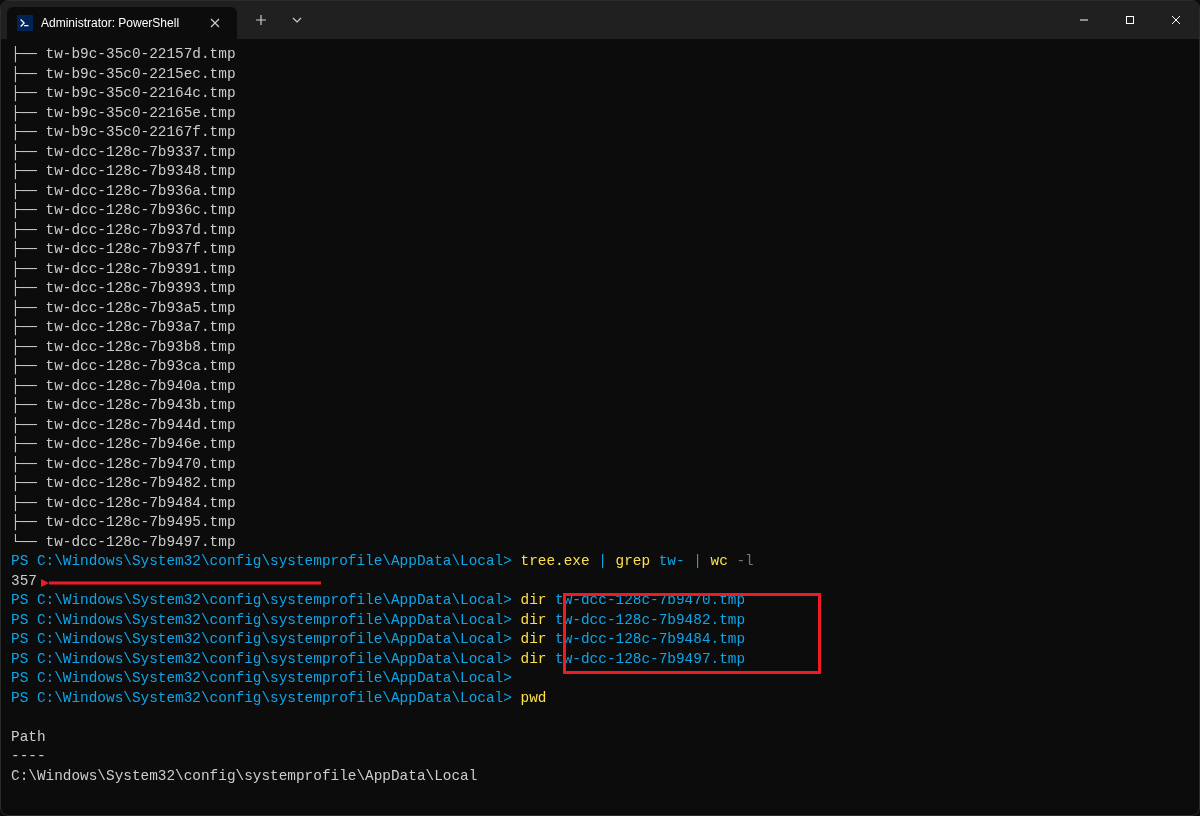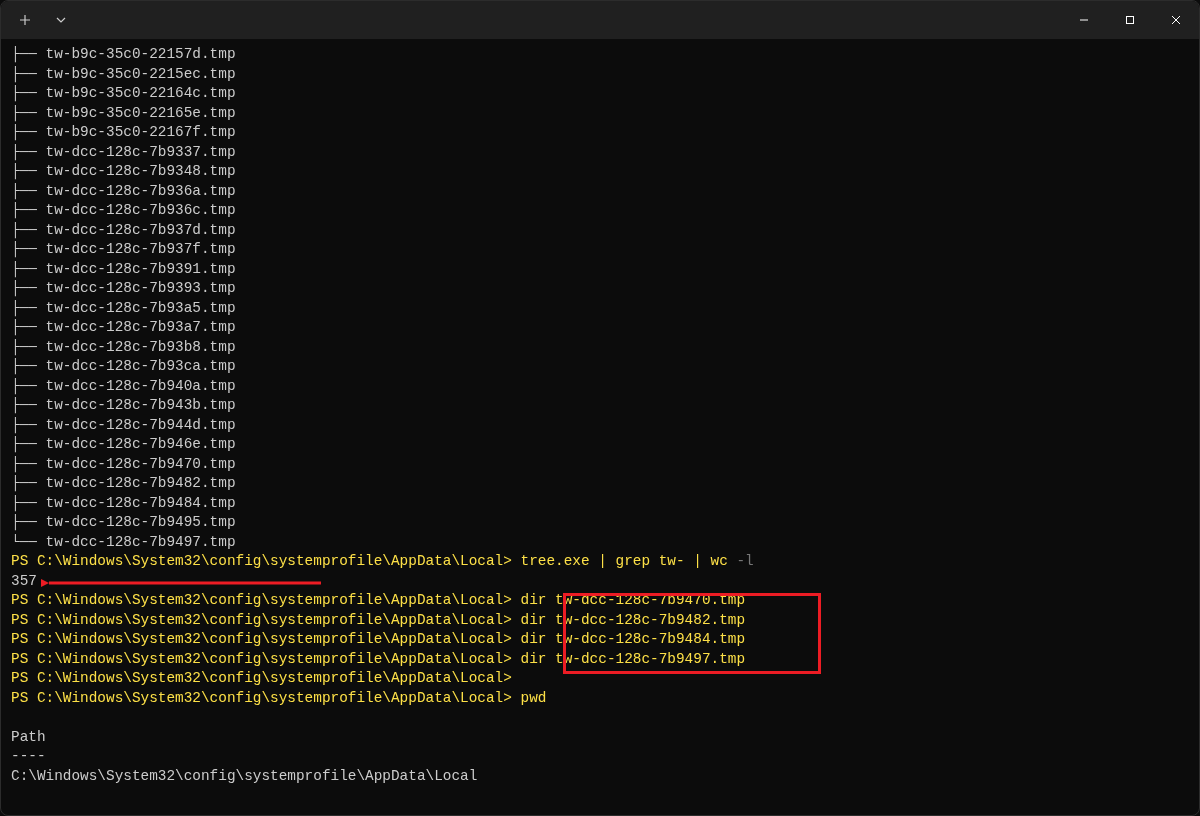--- a/index.html
+++ b/index.html
@@ -85,41 +85,55 @@
       justify-content: center;
       color: #ffffff;
     }
     .terminal {
       padding: 6px 10px;
       white-space: pre;
       line-height: 19.5px;
       position: relative;
       font-family: Liberation Mono, monospace;
     }
-    .cmd-white { color: #fde047; }
+    .cmd-white { color: #0ea5e9; }
     .cmd-yellow { color: #fde047; }
     .cmd-param { color: #767676; }
     .annotation-arrow {
       position: absolute;
       left: 40px;
       top: 576px;
       width: 280px;
       height: 12px;
       pointer-events: none;
     }
     .annotation-box {
       position: absolute;
       border: 3px solid #ed1c24;
       pointer-events: none;
     }
   </style>
 </head>
 <body>
 
 <div class="titlebar">
+  <div class="tab">
+    <div class="tab-icon">
+      <svg width="14" height="14" viewBox="0 0 16 16">
+          <rect width="16" height="16" fill="#012456"></rect>
+          <path d="M3 4 L7 8 L3 12 M7 11 L12 11" stroke="white" stroke-width="1.5" fill="none"></path>
+        </svg>
+    </div>
+    <span class="tab-title">Administrator: PowerShell</span>
+    <div class="tab-close">
+      <svg width="10" height="10" viewBox="0 0 10 10">
+          <path d="M1 1 L9 9 M9 1 L1 9" stroke="#ccc" stroke-width="1.2"></path>
+        </svg>
+    </div>
+  </div>
   <div class="titlebar-controls-left">
     <div class="tb-btn">
       <svg width="12" height="12" viewBox="0 0 12 12">
           <path d="M6 1 L6 11 M1 6 L11 6" stroke="#ccc" stroke-width="1.2"></path>
         </svg>
     </div>
     <div class="tb-btn">
       <svg width="10" height="10" viewBox="0 0 10 10">
           <path d="M1 3 L5 7 L9 3" stroke="#ccc" stroke-width="1.2" fill="none"></path>
         </svg>

